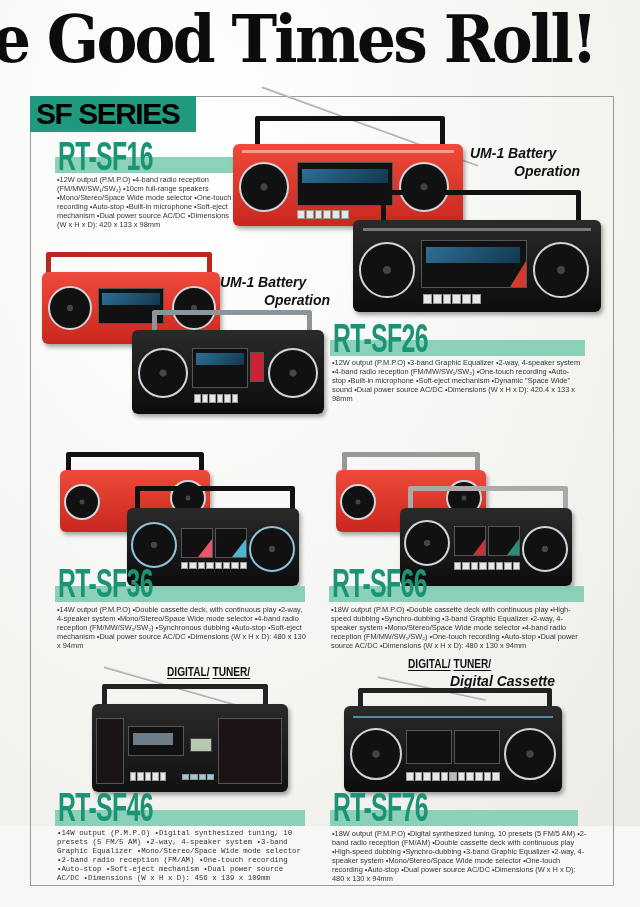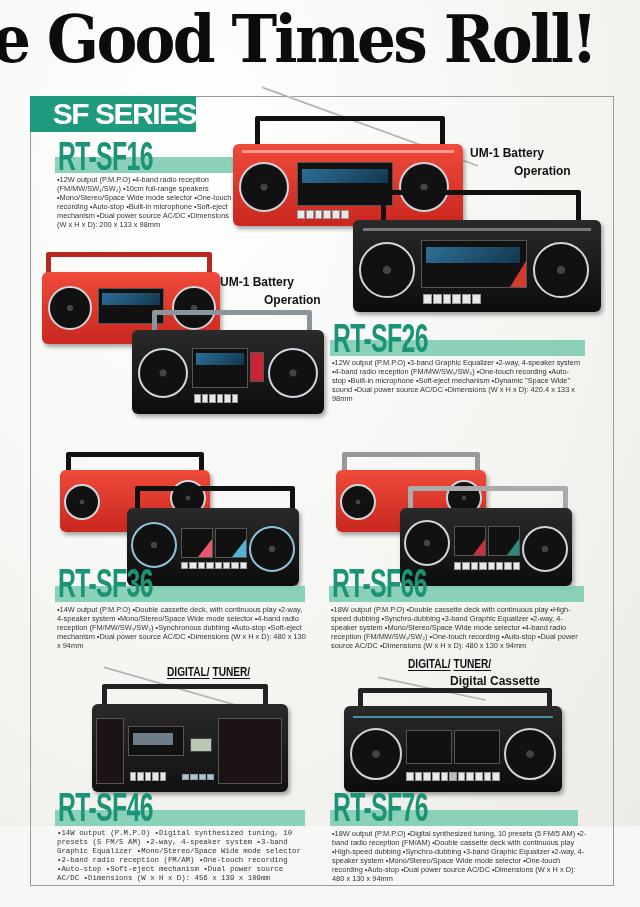--- a/index.html
+++ b/index.html
@@ -20,42 +20,41 @@
     font-weight: 900; font-size: 66px; letter-spacing: -3px;
     color: #0c0c0c; white-space: nowrap; line-height: 1;
     transform: scaleX(0.93); transform-origin: left top;
   }
   .frame {
     position: absolute; left: 30px; top: 96px; width: 584px; height: 790px;
     border: 1px solid #9a9a9a;
   }
   .series-badge {
     position: absolute; left: 30px; top: 96px; width: 166px; height: 36px;
-    background: #1f9a7f; color: #ffffff;
+    background: #1f9a7f; color: #000000;
     font-family: "Liberation Sans", sans-serif; font-weight: bold;
     font-size: 30px; letter-spacing: -1.5px; line-height: 36px;
     padding-left: 6px;
-    text-align: right;
   }
   .model-bar {
     position: absolute; height: 16px; background: #7fcdb2; opacity: .9;
   }
   .model-name {
     position: absolute;
     font-family: "Liberation Sans", sans-serif; font-weight: bold;
     color: #1a9475; font-size: 40px; line-height: 1;
     transform: scaleX(0.62); transform-origin: left top;
     letter-spacing: -1px; white-space: nowrap;
   }
   .spec {
     position: absolute; font-size: 7.4px; line-height: 9px; color: #333;
   }
   .callout {
     position: absolute; font-family: "Liberation Sans", sans-serif;
-    font-weight: bold; font-size: 12px; color: #111;
+    font-weight: bold; font-style: italic; font-size: 14px; color: #111;
     line-height: 18px; white-space: nowrap;
   }
   .callout .line2 { display: block; }
   .digital {
     position: absolute; font-family: "Liberation Sans", sans-serif;
     font-weight: bold; font-size: 13px; color: #111;
     transform: scaleX(0.78); transform-origin: left top; white-space: nowrap;
   }
   .digital u { text-decoration: underline; text-underline-offset: 2px; }
   .antenna {
@@ -94,21 +93,21 @@
 <body>
 
 <div class="page">
 
   <div class="headline">e Good Times Roll!</div>
   <div class="frame"></div>
   <div class="series-badge">SF SERIES</div>
 
   <div class="model-bar" style="left:55px;top:157px;width:185px;"></div>
   <div class="model-name" style="left:58px;top:136px;">RT-SF16</div>
-  <div class="spec" style="left:57px;top:175px;width:180px;">•12W output (P.M.P.O) •4-band radio reception (FM/MW/SW₁/SW₂) •10cm full-range speakers •Mono/Stereo/Space Wide mode selector •One-touch recording •Auto-stop •Built-in microphone •Soft-eject mechanism •Dual power source AC/DC •Dimensions (W x H x D): 200 x 133 x 98mm</div>
+  <div class="spec" style="left:57px;top:175px;width:180px;">•12W output (P.M.P.O) •4-band radio reception (FM/MW/SW₁/SW₂) •10cm full-range speakers •Mono/Stereo/Space Wide mode selector •One-touch recording •Auto-stop •Built-in microphone •Soft-eject mechanism •Dual power source AC/DC •Dimensions (W x H x D): 420 x 133 x 98mm</div>
   <div class="callout" style="left:470px;top:144px;">
     <span>UM-1 Battery</span>
     <span class="line2" style="padding-left:44px;">Operation</span>
   </div>
   <div class="antenna" style="left:262px;top:86px;width:230px;transform:rotate(20deg);"></div>
 
   <div class="boombox" style="left:233px;top:116px;width:230px;height:110px;">
     <div class="bb-handle" style="left:22px;top:0;width:190px;height:30px;"></div>
     <div class="bb-body" style="left:0;top:28px;width:230px;height:82px;background:linear-gradient(#ef4a3a,#c9271f);">
       <div class="bb-strip" style="top:6px;"></div>

